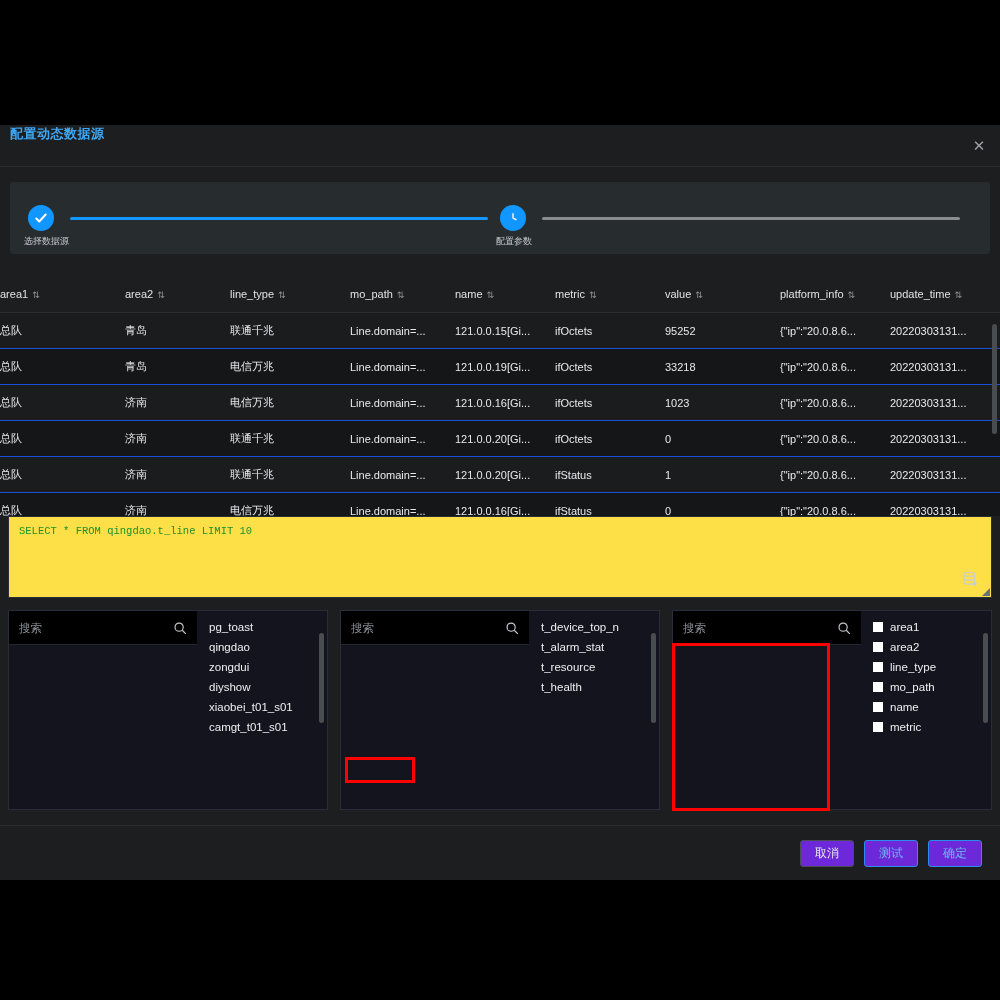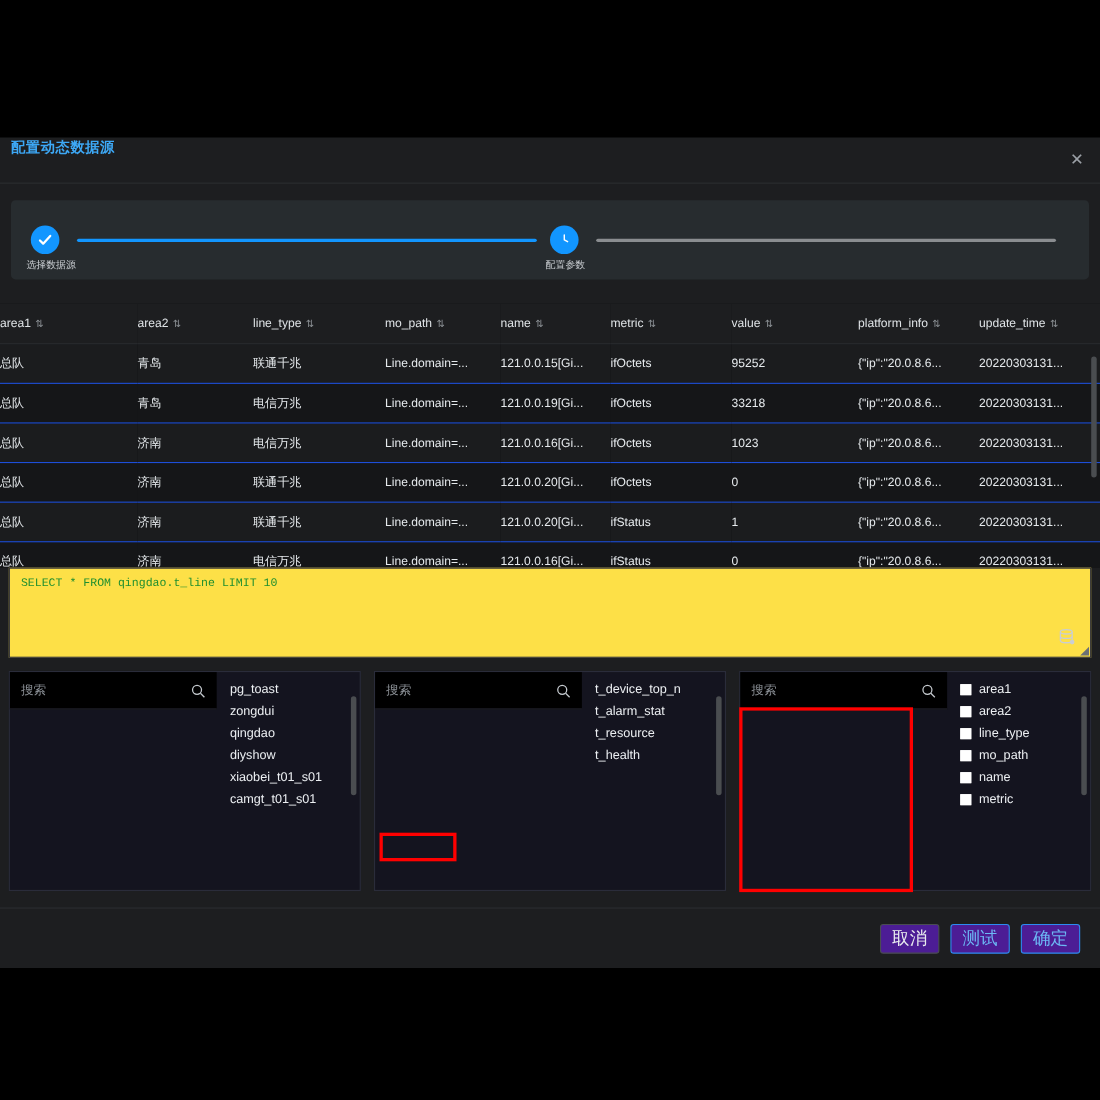--- a/index.html
+++ b/index.html
@@ -171,25 +171,25 @@
   
   .dlg-footer {
     position: absolute; left: 0; right: 0; bottom: 0;
     height: 55px;
     border-top: 1px solid #2b2d30;
     display: flex; align-items: center; justify-content: flex-end;
     padding-right: 18px; gap: 10px;
   }
   .btn {
     min-width: 54px; height: 27px;
-    font-size: 16px;
+    font-size: 12px;
     display: flex; align-items: center; justify-content: center;
     border-radius: 3px;
     cursor: pointer;
-    background: #4c1d95;
+    background: #6d28d9;
   }
   .btn-default { border: 1px solid #4a4d51; color: #e8ebee; }
   .btn-primary { border: 1px solid #2d8cf0; color: #6cb8f5; }
 </style>
 </head>
 <body>
 
 <div id="stage">
 
   <div class="dialog">
@@ -345,22 +345,22 @@
             <input type="text" placeholder="搜索" style="">
             <span class="search-ico">
               <svg width="14" height="14" viewBox="0 0 24 24" fill="none" stroke="#c4c9ce" stroke-width="2">
                   <circle cx="10.5" cy="10.5" r="7"></circle>
                   <line x1="15.8" y1="15.8" x2="22" y2="22"></line>
                 </svg>
             </span>
           </div>
           <div class="panel-list">
             <div class="list-item">pg_toast</div>
+            <div class="list-item">qingdao</div>
             <div class="list-item">zongdui</div>
-            <div class="list-item">qingdao</div>
             <div class="list-item">diyshow</div>
             <div class="list-item">xiaobei_t01_s01</div>
             <div class="list-item">camgt_t01_s01</div>
             <div class="panel-scroll"></div>
           </div>
         </div>
 
         <div class="panel">
           <div class="panel-search">
             <input type="text" placeholder="搜索" style="">

